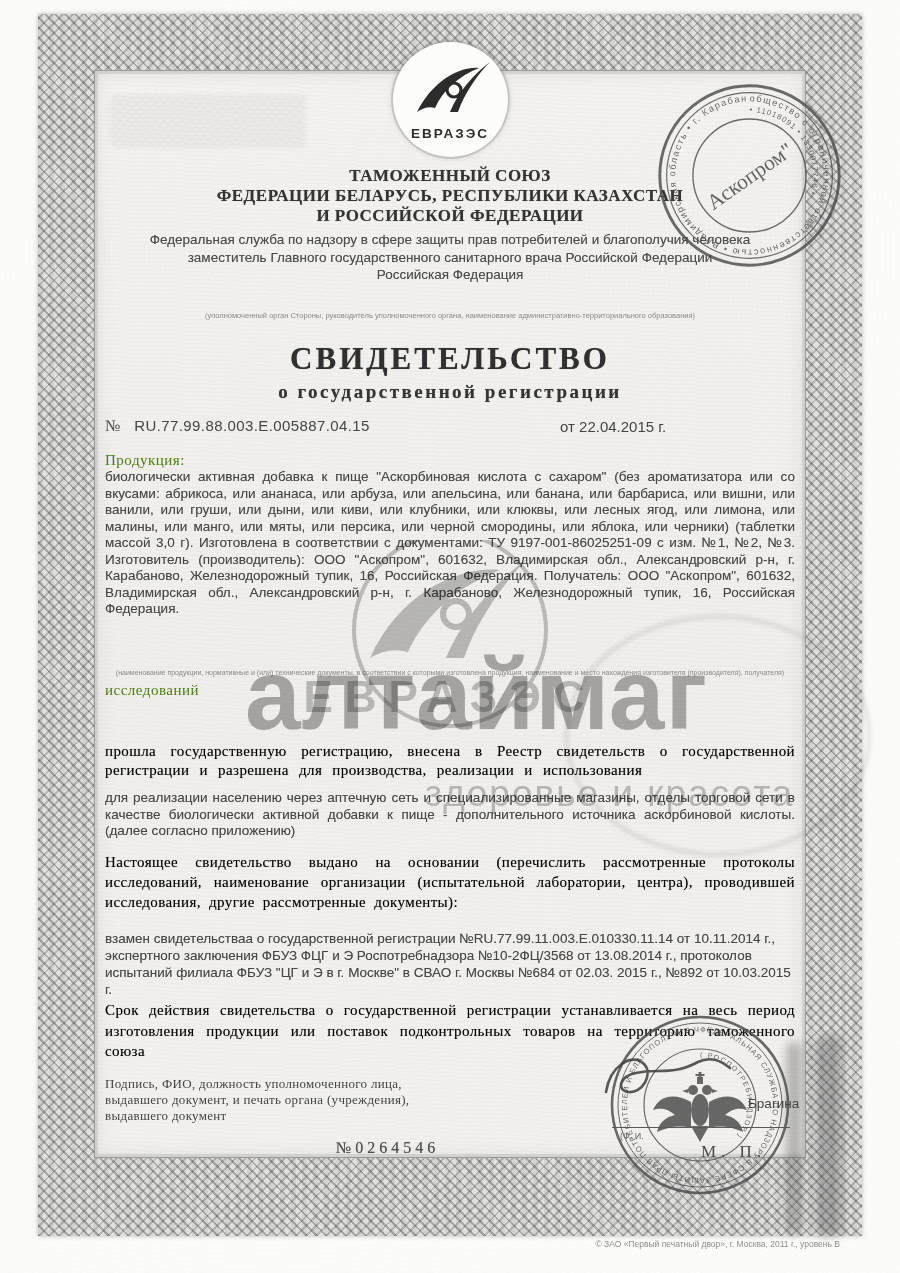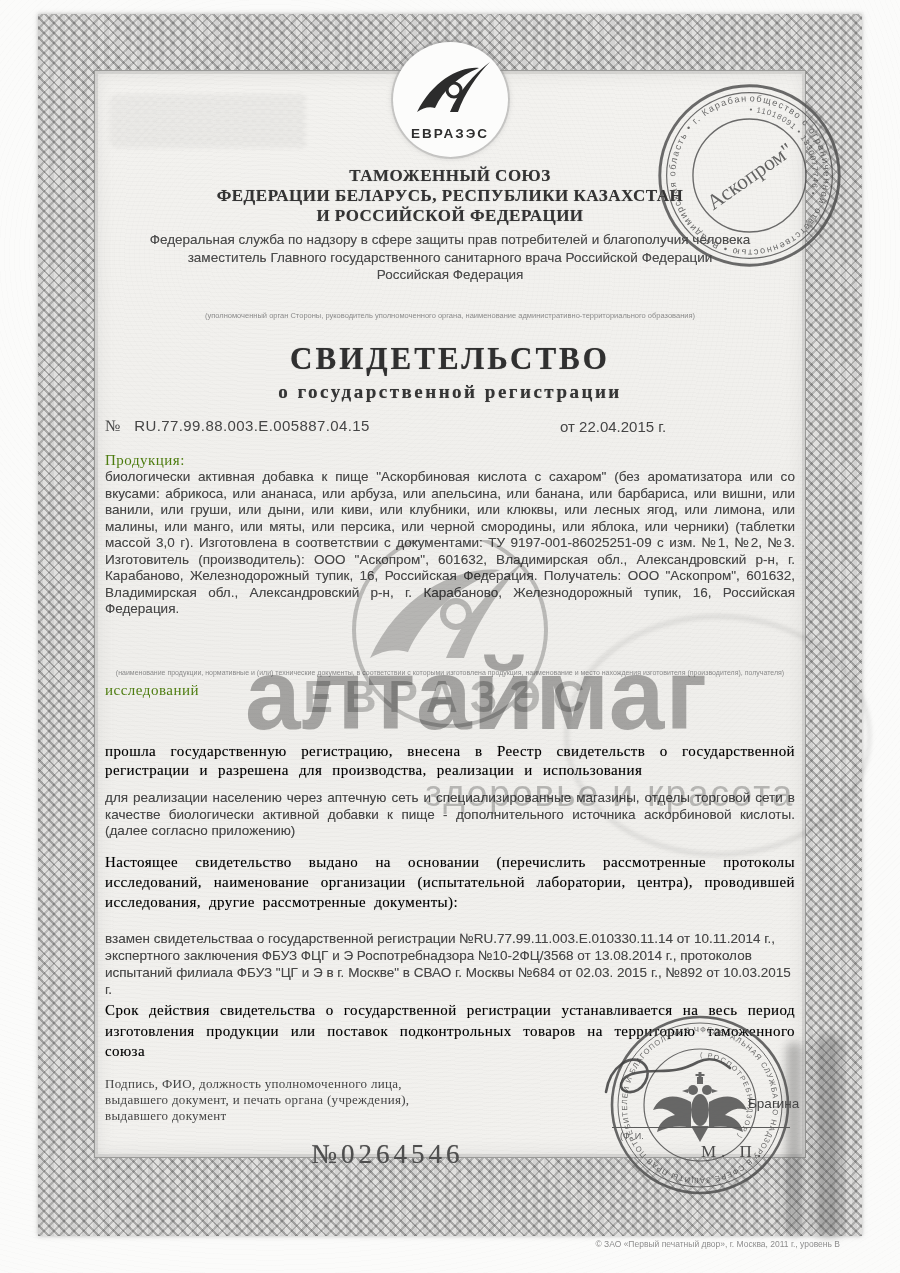--- a/index.html
+++ b/index.html
@@ -61,21 +61,21 @@
   
   .stamp-top{position:absolute;left:652px;top:78px;z-index:7;opacity:.82;filter:blur(.3px);}
   .stamp-bottom{position:absolute;left:605px;top:1010px;z-index:5;opacity:.85;filter:blur(.35px);}
   .signature{position:absolute;left:598px;top:1040px;z-index:6;}
   .sig-line{position:absolute;left:612px;top:1127px;width:178px;border-top:1.2px solid #5a5a5a;z-index:6;}
   .fio{position:absolute;left:620px;top:1131px;font-family:"Liberation Sans",sans-serif;font-size:9px;
     color:#5f5f5f;z-index:6;}
   .sig-name{position:absolute;left:748px;top:1096px;font-family:"Liberation Sans",sans-serif;
     font-size:13.5px;color:#3f3f3f;z-index:6;}
   .mp{position:absolute;left:690px;top:1142px;font-size:17px;letter-spacing:5px;color:#4a4a4a;z-index:6;margin-left:11px;}
-  .blank-num{position:absolute;left:105px;top:1139px;width:565px;text-align:center;font-size:27px;
+  .blank-num{position:absolute;left:105px;top:1139px;width:565px;text-align:center;font-size:16px;
     letter-spacing:4px;color:#4e4e4e;z-index:3;text-shadow:0 0 .7px rgba(70,70,70,.5);}
   .footer-print{position:absolute;left:440px;top:1239px;width:400px;text-align:right;
     font-family:"Liberation Sans",sans-serif;font-size:8.5px;color:#8d8d8d;z-index:3;filter:blur(.3px);}
   .smudge{position:absolute;left:110px;top:94px;width:195px;height:54px;z-index:3;opacity:.5;
     background:repeating-radial-gradient(circle, rgba(110,110,110,.55) 0 1.5px, transparent 1.5px 5px);
     background-size:9px 9px;filter:blur(2px);border-radius:4px;}
   .streak{position:absolute;background:rgba(85,85,85,.38);filter:blur(5px);z-index:8;border-radius:8px;}
   .streak1{left:786px;top:1042px;width:16px;height:192px;}
   .streak2{left:816px;top:1036px;width:26px;height:200px;}
   .pre{white-space:pre-line;}

